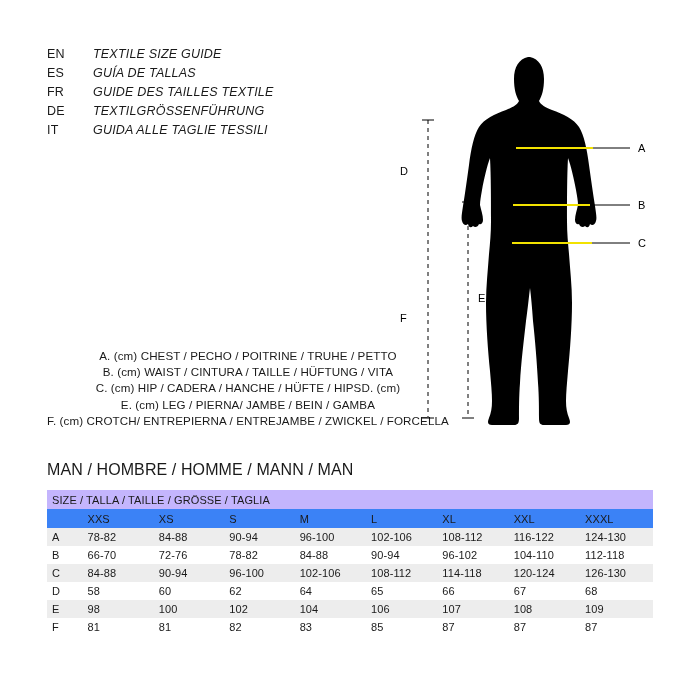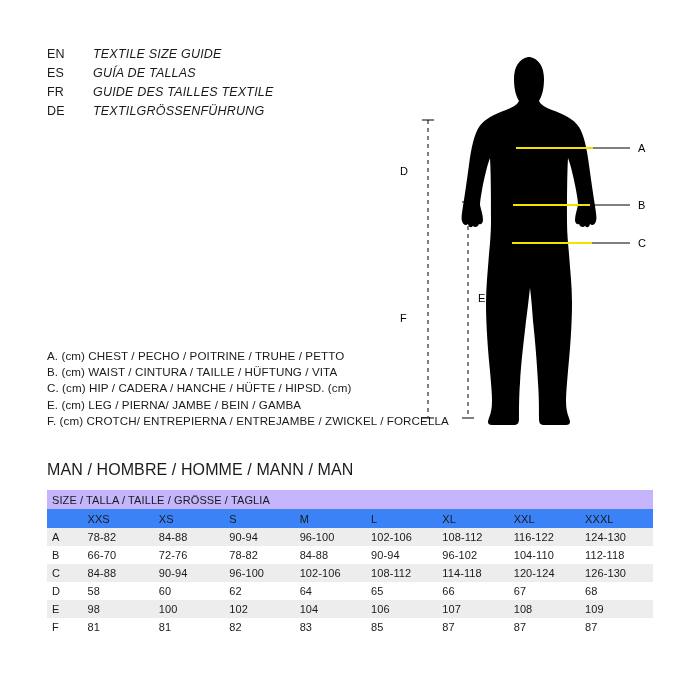--- a/index.html
+++ b/index.html
@@ -40,20 +40,21 @@
     font-size: 12.5px;
     letter-spacing: .2px;
     font-style: italic;
   }
 
   
   .legend {
     position: absolute;
     top: 348px;
     left: 47px;
+    text-align: center;
   }
   .legend-line {
     font-size: 11.6px;
     line-height: 16.2px;
     letter-spacing: .1px;
     white-space: nowrap;
   }
   .legend-gender {
     position: absolute;
     top: 461px;
@@ -121,20 +122,24 @@
       <span class="lang-code">ES</span>
       <span class="lang-text">GUÍA DE TALLAS</span>
     </div>
     <div class="lang-row">
       <span class="lang-code">FR</span>
       <span class="lang-text">GUIDE DES TAILLES TEXTILE</span>
     </div>
     <div class="lang-row">
       <span class="lang-code">DE</span>
       <span class="lang-text">TEXTILGRÖSSENFÜHRUNG</span>
+    </div>
+    <div class="lang-row">
+      <span class="lang-code">IT</span>
+      <span class="lang-text">GUIDA ALLE TAGLIE TESSILI</span>
     </div>
   </div>
 
   <div class="legend">
     <div class="legend-line">A. (cm) CHEST / PECHO / POITRINE / TRUHE / PETTO</div>
     <div class="legend-line">B. (cm) WAIST / CINTURA / TAILLE / HÜFTUNG / VITA</div>
     <div class="legend-line">C. (cm) HIP / CADERA / HANCHE / HÜFTE / HIPSD. (cm)</div>
     <div class="legend-line">E. (cm) LEG / PIERNA/ JAMBE / BEIN / GAMBA</div>
     <div class="legend-line">F. (cm) CROTCH/ ENTREPIERNA / ENTREJAMBE / ZWICKEL / FORCELLA</div>
   </div>

